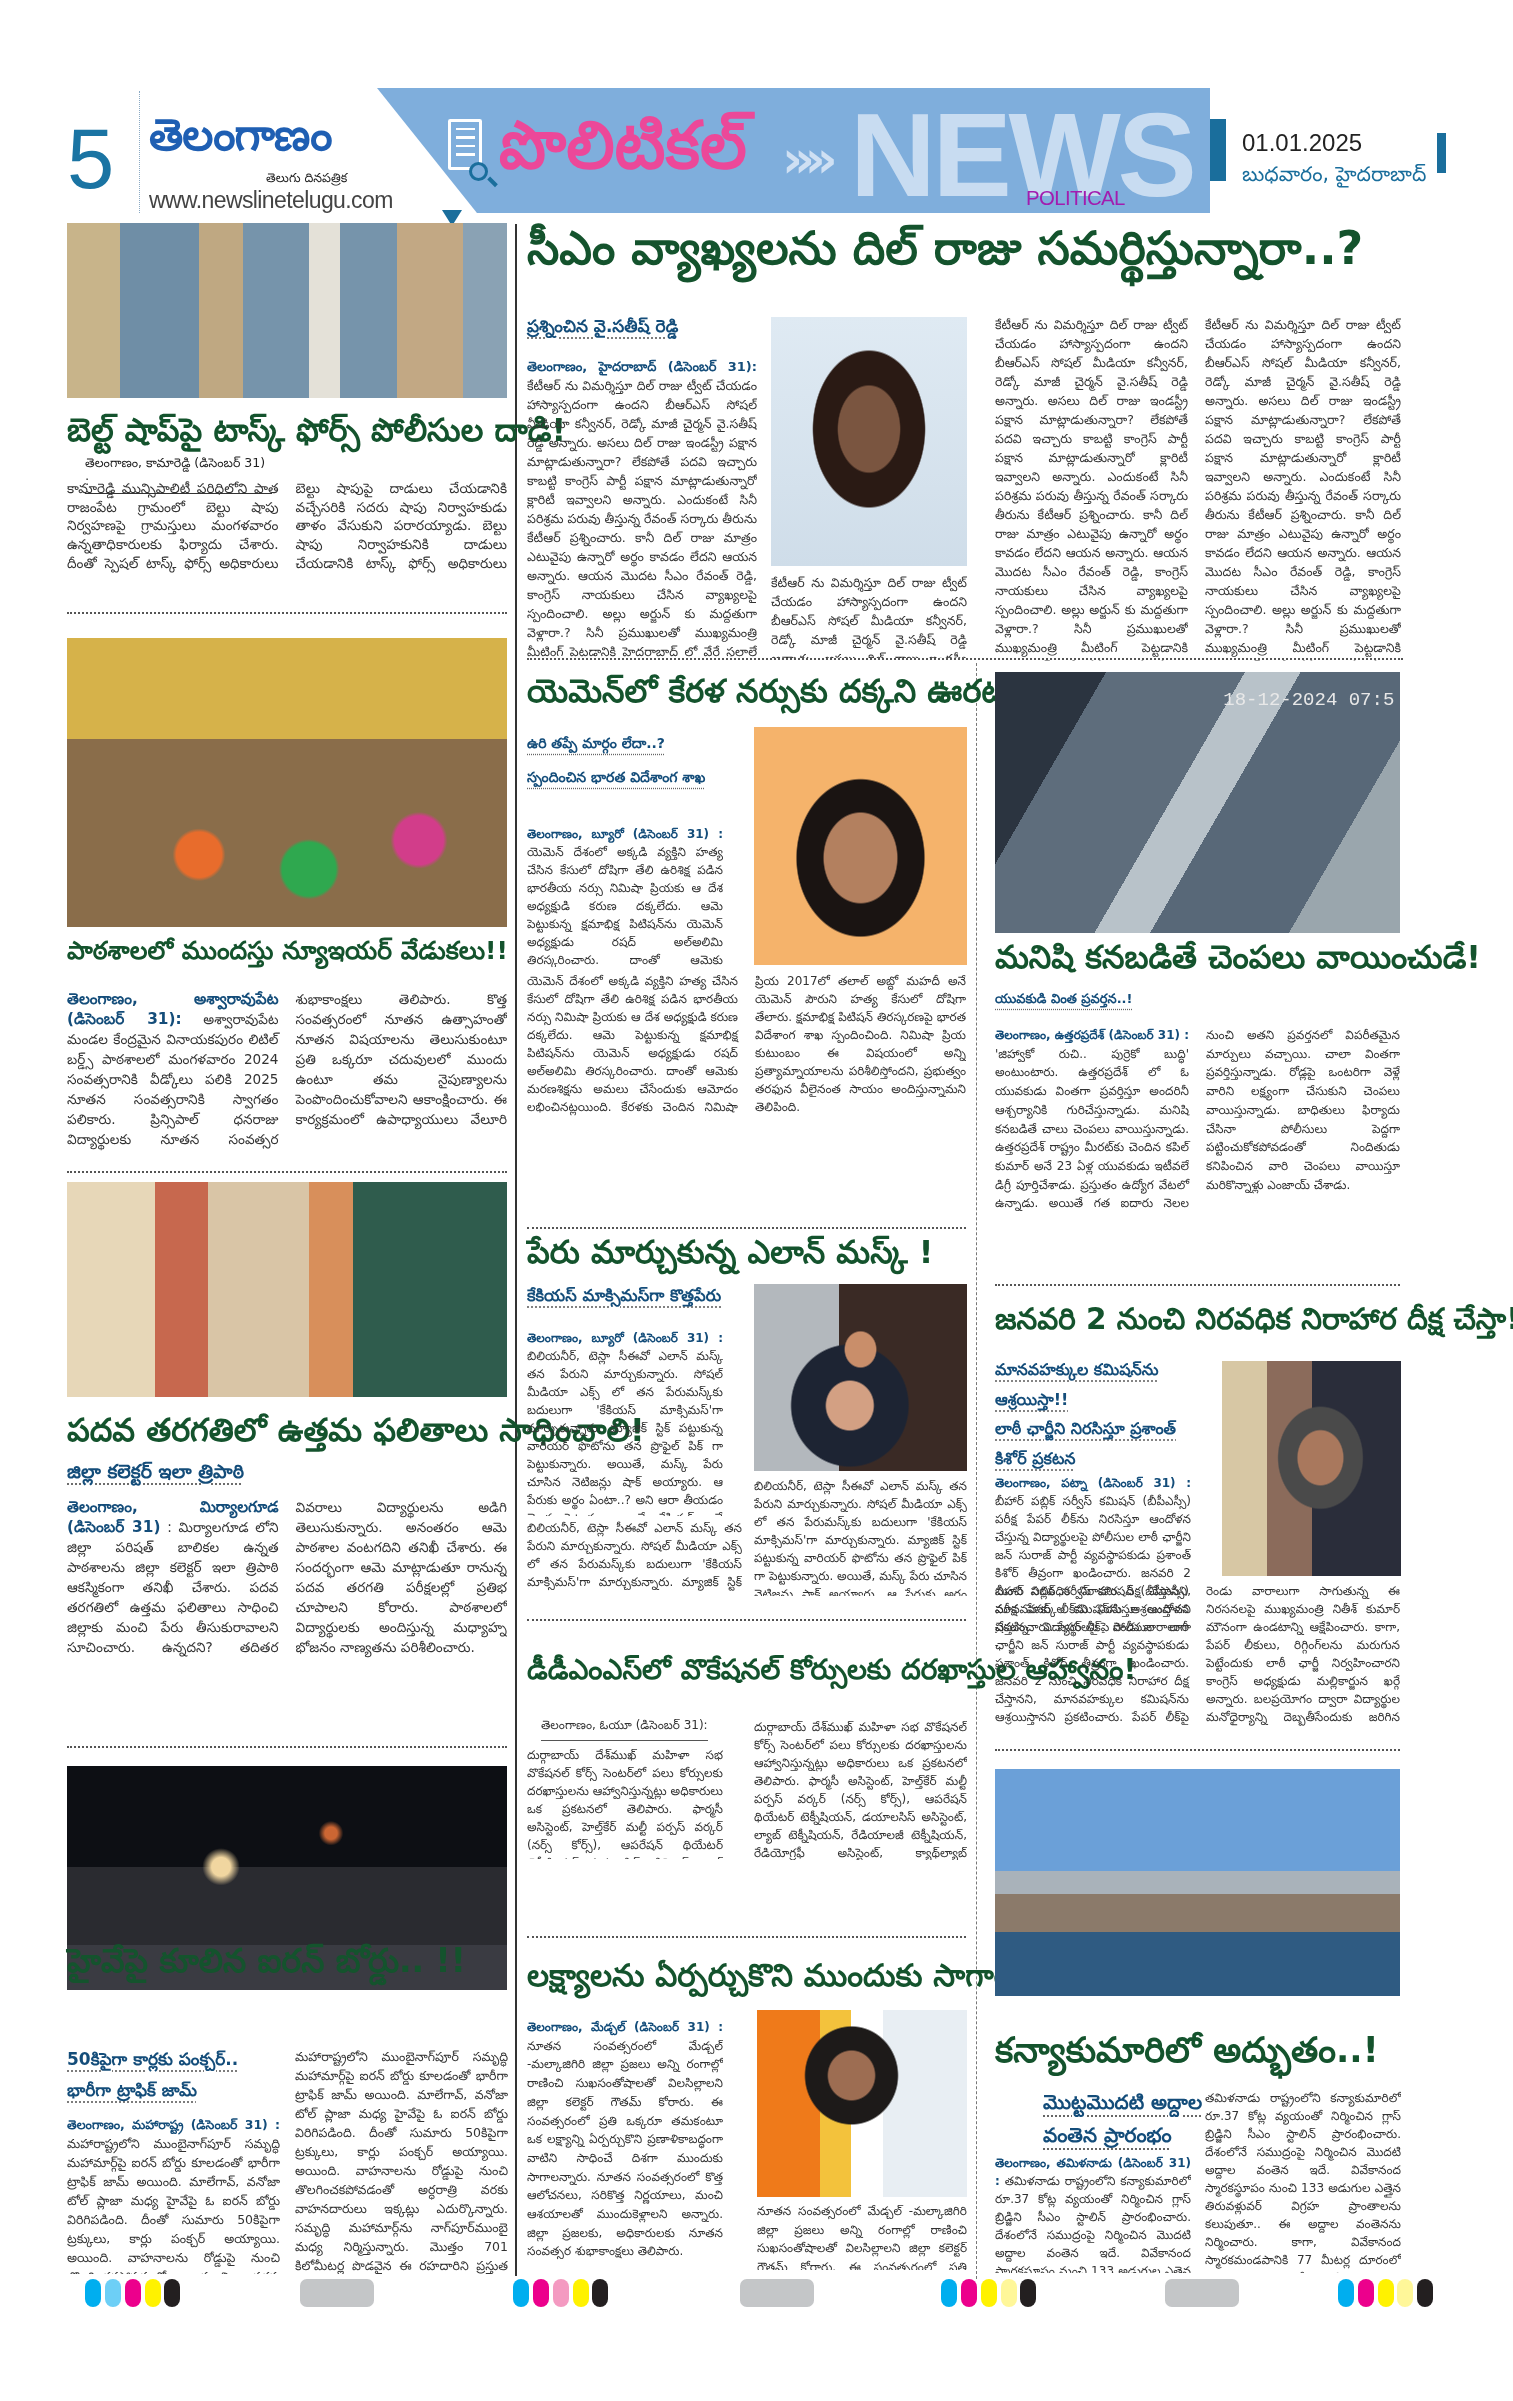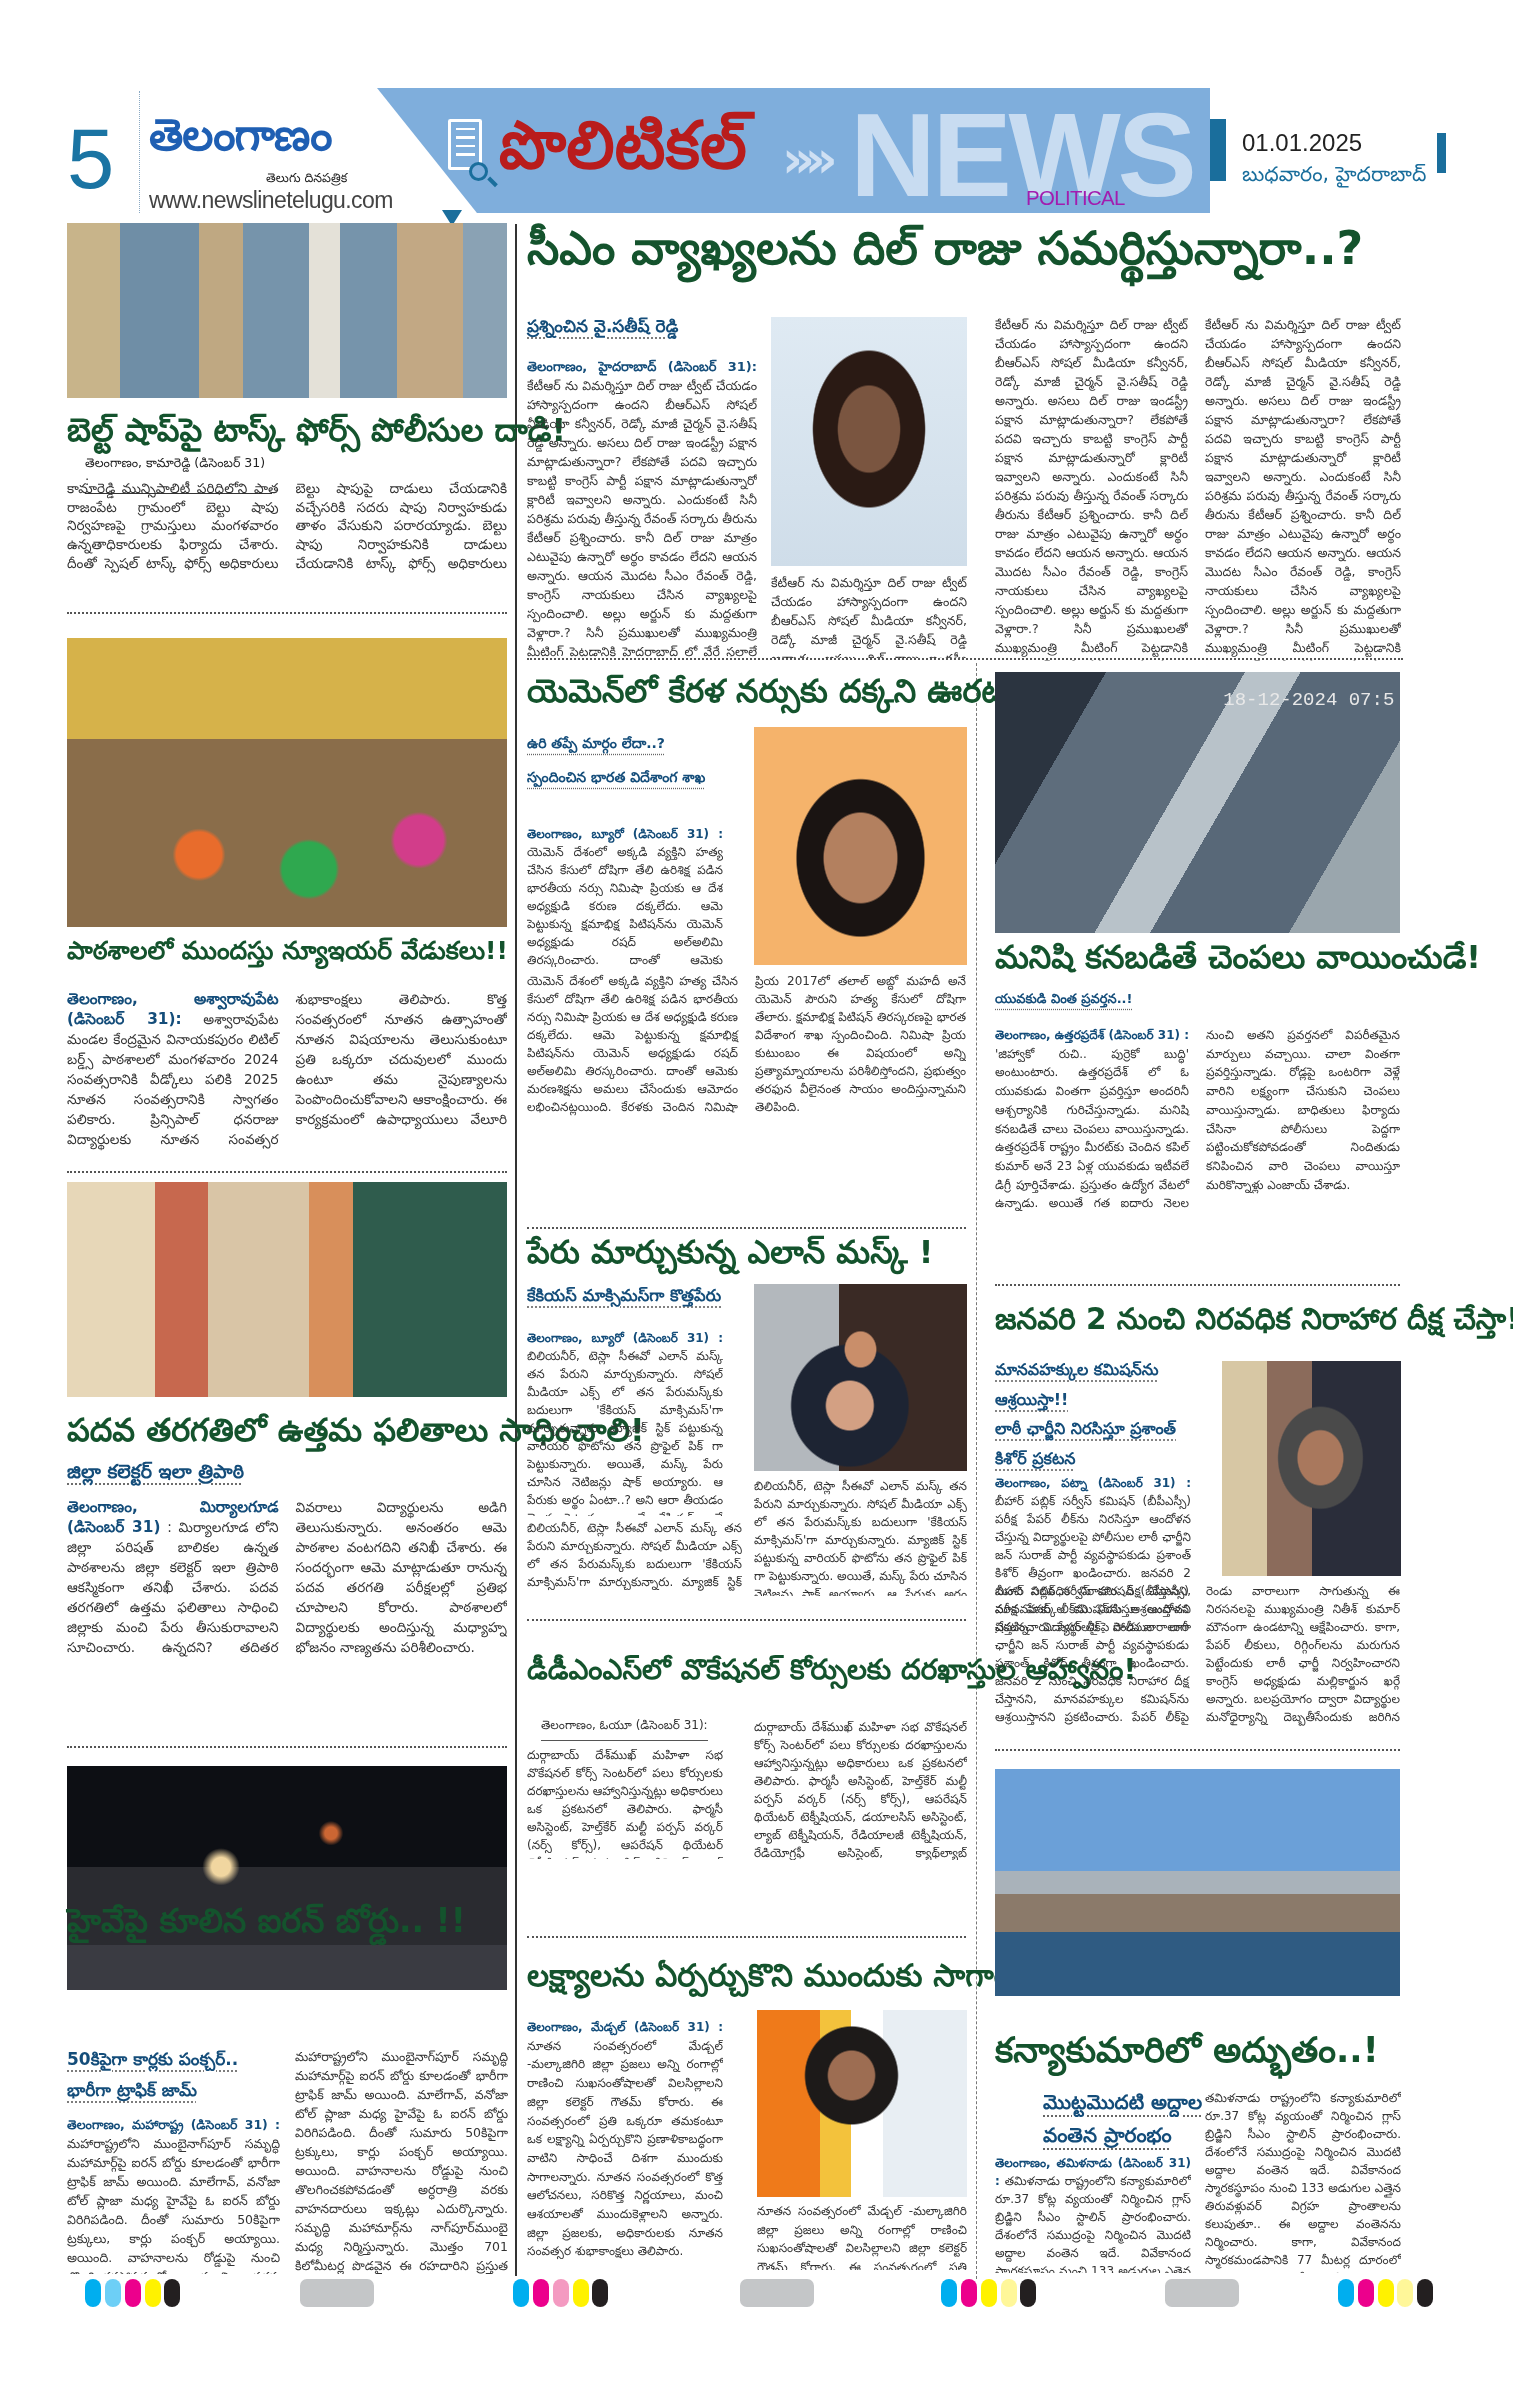--- a/index.html
+++ b/index.html
@@ -11,21 +11,21 @@
 .vsep{left:139px;top:91px;width:0;height:122px;border-left:1.1px dotted #8aa9c4}
 .logo{left:149px;top:113px;font-size:44px;font-weight:900;color:#1f5fb3;letter-spacing:-1.1px;line-height:1}
 .logo-sub{left:266px;top:170px;font-size:12.5px;color:#222}
 .logo-url{left:149px;top:187px;font-family:"Liberation Sans",sans-serif;font-size:23px;color:#444;letter-spacing:-0.6px}
 .banner{left:377px;top:88px;width:833px;height:125px;background:#7faedc;clip-path:polygon(0 0,100% 0,100% 100%,12% 100%)}
 .banner-notch{left:442px;top:210px;width:0;height:0;border-left:10.2px solid transparent;border-right:10.2px solid transparent;border-top:16px solid #1a6e9c}
 .doc-icon{left:448px;top:119px;width:34px;height:51px;border:3.4px solid #fff;border-radius:2.3px}
 .doc-icon i{display:block;height:2.8px;background:#fff;margin:5.7px 4.5px}
 .mag-icon{left:469px;top:162px;width:19px;height:19px;border:3.4px solid #1a6e9c;border-radius:50%;background:#7faedc}
 .mag-icon::after{content:"";position:absolute;left:14.7px;top:14.7px;width:11.3px;height:4px;background:#1a6e9c;transform:rotate(45deg)}
-.section-title{left:499px;top:113px;font-size:66px;font-weight:700;color:#b91c1c;line-height:1}
+.section-title{left:499px;top:113px;font-size:66px;font-weight:700;color:#ec4899;line-height:1}
 .chev{left:782px;top:130px;font-size:51px;color:#cfe0f3;font-weight:700;letter-spacing:-10.2px}
 .news-word{left:850px;top:95px;font-family:"Liberation Sans",sans-serif;font-size:119px;font-weight:700;color:#c8dcf1;line-height:1;letter-spacing:-3.4px}
 .news-sub{left:1026px;top:187px;font-family:"Liberation Sans",sans-serif;font-size:20.4px;color:#a21caf;letter-spacing:-0.6px}
 .date-bar{left:1210px;top:119px;width:16px;height:62px;background:#1a6e9c}
 .date-text{left:1242px;top:129px;font-family:"Liberation Sans",sans-serif;font-size:24px;color:#222}
 .date-day{left:1242px;top:162px;font-size:20.4px;color:#1a6e9c}
 .date-bar2{left:1437px;top:133px;width:9px;height:40px;background:#1a6e9c}
 
 .col-div{width:0;border-left:1.1px dashed #777}
 .col-div.solid{border-left:2.8px solid #333}
@@ -103,21 +103,21 @@
 <section>
   <div class="abs img g-class" style="left:67px;top:1182px;width:440px;height:215px"></div>
   <div class="abs headline" style="left:67px;top:1414px;font-size:32px">పదవ తరగతిలో ఉత్తమ ఫలితాలు సాధించాలి!</div>
   <div class="abs sub" style="left:67px;top:1457px;font-size:19px">జిల్లా కలెక్టర్ ఇలా త్రిపాఠి</div>
   <div class="abs body cols2" style="left:67px;top:1497px;width:440px;height:232px;font-size:13.6px;line-height:20px"><span class="dateline">తెలంగాణం, మిర్యాలగూడ (డిసెంబర్ 31)</span> <span>: మిర్యాలగూడ లోని జిల్లా పరిషత్ బాలికల ఉన్నత పాఠశాలను జిల్లా కలెక్టర్ ఇలా త్రిపాఠి ఆకస్మికంగా తనిఖీ చేశారు. పదవ తరగతిలో ఉత్తమ ఫలితాలు సాధించి జిల్లాకు మంచి పేరు తీసుకురావాలని సూచించారు. ఉన్నదని? తదితర వివరాలు విద్యార్థులను అడిగి తెలుసుకున్నారు. అనంతరం ఆమె పాఠశాల వంటగదిని తనిఖీ చేశారు. ఈ సందర్భంగా ఆమె మాట్లాడుతూ రానున్న పదవ తరగతి పరీక్షలల్లో ప్రతిభ చూపాలని కోరారు. పాఠశాలలో విద్యార్థులకు అందిస్తున్న మధ్యాహ్న భోజనం నాణ్యతను పరిశీలించారు.</span></div>
   <div class="abs hr" style="left:67px;top:1746px;width:440px"></div>
 </section>
 
 <section>
   <div class="abs img g-highway" style="left:67px;top:1766px;width:440px;height:224px"></div>
-  <div class="abs headline" style="left:67px;top:1904px;font-size:33px">హైవేపై కూలిన ఐరన్ బోర్డు.. !!</div>
+  <div class="abs headline" style="left:67px;top:1944px;font-size:33px">హైవేపై కూలిన ఐరన్ బోర్డు.. !!</div>
   <div class="abs sub" style="left:67px;top:2044px;font-size:17px;width:215px;line-height:31px"><span>50కిపైగా కార్లకు పంక్చర్..</span><br><span>భారీగా ట్రాఫిక్ జామ్</span></div>
   <div class="abs body" style="left:67px;top:2115px;width:213px;height:159px;font-size:12.5px;line-height:19px"><span class="dateline" style="font-size:12.5px">తెలంగాణం, మహారాష్ట్ర (డిసెంబర్ 31) :</span> <span>మహారాష్ట్రలోని ముంబైనాగ్‌పూర్ సమృద్ధి మహామార్గ్‌పై ఐరన్ బోర్డు కూలడంతో భారీగా ట్రాఫిక్ జామ్ అయింది. మాలేగావ్, వనోజా టోల్ ప్లాజా మధ్య హైవేపై ఓ ఐరన్ బోర్డు విరిగిపడింది. దీంతో సుమారు 50కిపైగా ట్రక్కులు, కార్లు పంక్చర్ అయ్యాయి. అయింది. వాహనాలను రోడ్డుపై నుంచి తొలగించకపోవడంతో అర్ధరాత్రి వరకు వాహనదారులు ఇక్కట్లు ఎదుర్కొన్నారు. సమృద్ధి మహామార్గ్‌ను నాగ్‌పూర్‌ముంబై మధ్య నిర్మిస్తున్నారు. మొత్తం 701 కిలోమీటర్ల పొడవైన ఈ రహదారిని ప్రస్తుత సీఎం ఫడ్నవీస్ కలల ప్రాజెక్టుగా పేర్కొంటారు. ఇప్పటికే ఈ ఎక్స్‌ప్రెస్ వేలో రెండు దశలు పూర్తయ్యాయి. దీంతో 600 కిలోమీటర్లు అందుబాటులోకి వచ్చినట్లయింది.</span></div>
   <div class="abs body" style="left:295px;top:2047px;width:213px;height:227px;font-size:12.5px;line-height:19px">మహారాష్ట్రలోని ముంబైనాగ్‌పూర్ సమృద్ధి మహామార్గ్‌పై ఐరన్ బోర్డు కూలడంతో భారీగా ట్రాఫిక్ జామ్ అయింది. మాలేగావ్, వనోజా టోల్ ప్లాజా మధ్య హైవేపై ఓ ఐరన్ బోర్డు విరిగిపడింది. దీంతో సుమారు 50కిపైగా ట్రక్కులు, కార్లు పంక్చర్ అయ్యాయి. అయింది. వాహనాలను రోడ్డుపై నుంచి తొలగించకపోవడంతో అర్ధరాత్రి వరకు వాహనదారులు ఇక్కట్లు ఎదుర్కొన్నారు. సమృద్ధి మహామార్గ్‌ను నాగ్‌పూర్‌ముంబై మధ్య నిర్మిస్తున్నారు. మొత్తం 701 కిలోమీటర్ల పొడవైన ఈ రహదారిని ప్రస్తుత సీఎం ఫడ్నవీస్ కలల ప్రాజెక్టుగా పేర్కొంటారు. ఇప్పటికే ఈ ఎక్స్‌ప్రెస్ వేలో రెండు దశలు పూర్తయ్యాయి. దీంతో 600 కిలోమీటర్లు అందుబాటులోకి వచ్చినట్లయింది.</div>
 </section>
 
 <section>
   <div class="abs headline" style="left:527px;top:224px;font-size:46px">సీఎం వ్యాఖ్యలను దిల్ రాజు సమర్థిస్తున్నారా..?</div>
   <div class="abs sub" style="left:527px;top:314px;font-size:17px">ప్రశ్నించిన వై.సతీష్ రెడ్డి</div>
   <div class="abs body" style="left:527px;top:357px;width:230px;height:300px;font-size:12.5px;line-height:19px"><span class="dateline" style="font-size:13px">తెలంగాణం, హైదరాబాద్ (డిసెంబర్ 31):</span> <span>కేటీఆర్ ను విమర్శిస్తూ దిల్ రాజు ట్వీట్ చేయడం హాస్యాస్పదంగా ఉందని బీఆర్ఎస్ సోషల్ మీడియా కన్వీనర్, రెడ్కో మాజీ చైర్మన్ వై.సతీష్ రెడ్డి అన్నారు. అసలు దిల్ రాజు ఇండస్ట్రీ పక్షాన మాట్లాడుతున్నారా? లేకపోతే పదవి ఇచ్చారు కాబట్టి కాంగ్రెస్ పార్టీ పక్షాన మాట్లాడుతున్నారో క్లారిటీ ఇవ్వాలని అన్నారు. ఎందుకంటే సినీ పరిశ్రమ పరువు తీస్తున్న రేవంత్ సర్కారు తీరును కేటీఆర్ ప్రశ్నించారు. కానీ దిల్ రాజు మాత్రం ఎటువైపు ఉన్నారో అర్థం కావడం లేదని ఆయన అన్నారు. ఆయన మొదట సీఎం రేవంత్ రెడ్డి, కాంగ్రెస్ నాయకులు చేసిన వ్యాఖ్యలపై స్పందించాలి. అల్లు అర్జున్ కు మద్దతుగా వెళ్లారా.? సినీ ప్రముఖులతో ముఖ్యమంత్రి మీటింగ్ పెట్టడానికి హైదరాబాద్ లో వేరే స్థలాలే లేవా.? సెక్రటేరియట్ లేదా.? సీఎం నివాసం లేదా.? మీరు చైర్మన్‌గా ఉన్న ఫిల్మ్ డెవలప్‌మెంట్ కార్పొరేషన్ ఆఫీసు లేదా.? ఎందుకు పోలీస్ కమాండ్ కంట్రోల్ సెంటర్ లో మీటింగ్ పెట్టాల్సి వచ్చిందో చెప్పండి. సినిమావాళ్లతో సీఎం మీటింగులో డీజీపీ ఎందుకు కూర్చున్నారు.? ఆయనకు ఏం పనో కూడా మీరే చెప్పండి. సినిమా పరిశ్రమ గురించే మీరు మాట్లాడాలనుకుంటే.. ఏడాది కాలంగా సినిమాటోగ్రఫీ శాఖ మంత్రి వెంకటరెడ్డితో ఎందుకు భేటీ కాలేదు.? అల్లు అర్జున్ వ్యవహారం తర్వాతే , పోలీస్ కమాండ్ కంట్రోల్ సెంటర్ లో ఎందుకు సమావేశమయ్యారు.? అల్లు అర్జున్ అరెస్ట్ పై మీ వైఖరి ఏంటో ఇప్పటి వరకు చెప్పలేదు. మొదట దానిపై క్లారిటీ ఇవ్వండి. సంధ్య థియేటర్ వ్యవహారంలో తప్పు ప్రభుత్వానిదా.? అల్లు అర్జున్ దా.? స్పష్టత ఇవ్వండి. రేవంత్ రెడ్డి కరెక్ట్ గానే చేశారని పవన్ కల్యాణ్ తన వైఖరిని వెల్లడించారు. కానీ మీరెందుకు దోబూచులాడుతున్నారు. సినీ పరిశ్రమపై రేవంత్ సర్కారు వ్యవహరిస్తున్న తీరును జాతీయా మీడియా మొత్తం ఎండగట్టింది. అయినా మీరు దానిపై ఎందుకు మాట్లాడలేదు. మీరు ఇప్పుడు సినిమా ఇండస్ట్రీ మనిషా.? లేకపోతే ప్రభుత్వం మనిషా.? హీరో నాగార్జునపై, నటి సమంతపై మంత్రి కొండా సురేఖ చేసిన వ్యాఖ్యలను మీరు సమర్థిస్తున్నారా.? సినిమా వాళ్లు ఏమైనా భారత్ పాక్ సరిహద్దుల్లో యుద్ధం చేస్తున్నారా.? రియల్ ఎస్టేట్ వ్యాపారం లాగా బిజినెస్ చేస్తున్నారు. డబ్బులు పెట్టి లాభాలు తీసుకుంటున్నారని.. స్వయంగా ముఖ్యమంత్రి రేవంత్ రెడ్డి జాతీయ మీడియా ఛానల్ లో మాట్లాడారు. దీనిపై మీ వైఖరి ఏంటి.? రేవంత్ రెడ్డి వ్యాఖ్యలను సినీ పరిశ్రమకు చెందిన బడా వ్యక్తిగా మీరు సమర్థిస్తున్నారా.? లేకపోతే మీకు పదవి ఇచ్చారు కాబట్టి.. సినీ పరిశ్రమను ఎవ్వరు ఎన్ని మాటలన్నా పట్టించుకోకుండా ఉంటారా.? మొదటి ఈ అంశాలపై స్పష్టత ఇవ్వండి. ఆ తర్వాత కేటీఆర్ గారిపై విమర్శలు చేయండి అని ఆయన అన్నారు.</span></div>
   <div class="abs img g-satish" style="left:771px;top:317px;width:196px;height:249px"></div>

